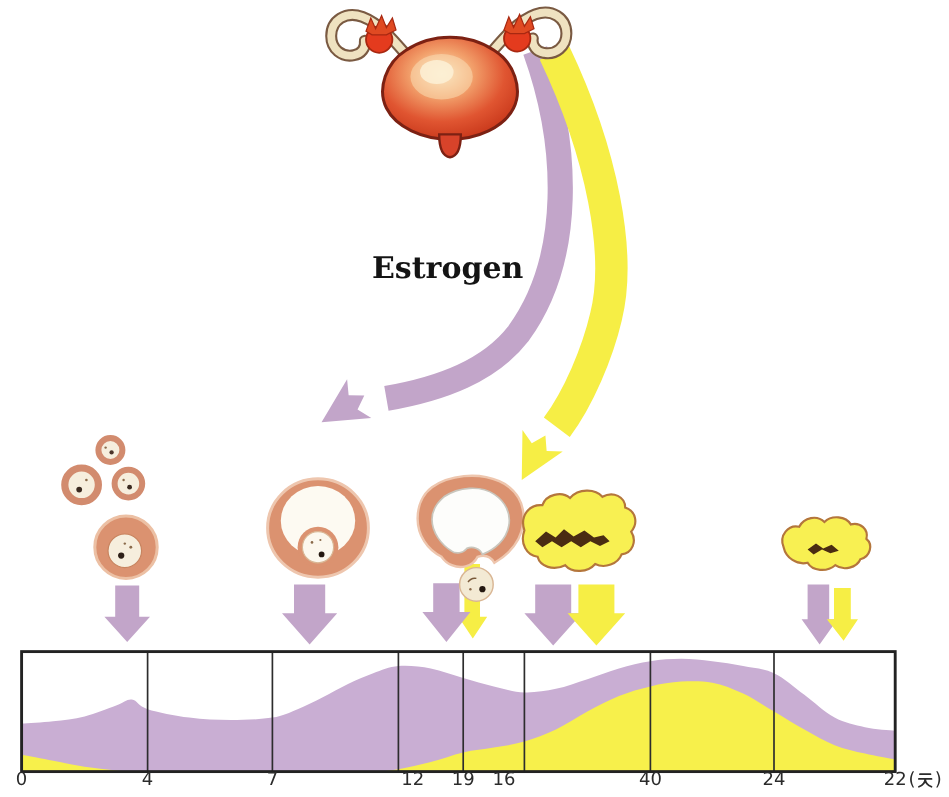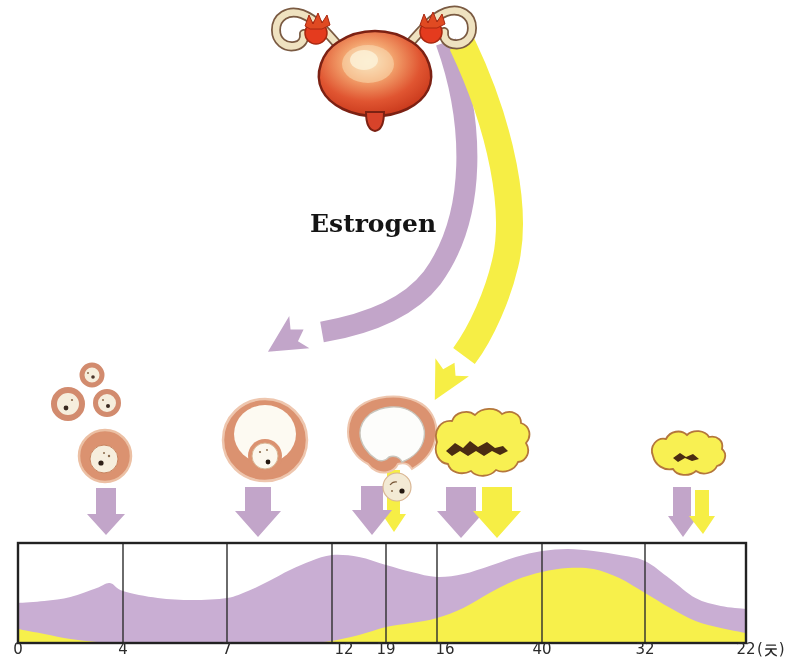--- a/index.html
+++ b/index.html
@@ -150,23 +150,23 @@
   </svg>
 
   <div id="estrogen-label" class="hormone-label">Estrogen</div>
 
   <div>
     <span class="tick" style="left:18px">0</span>
     <span class="tick" style="left:123px">4</span>
     <span class="tick" style="left:227px">7</span>
     <span class="tick" style="left:344px">12</span>
     <span class="tick" style="left:386px">19</span>
-    <span class="tick" style="left:445px">16</span>
+    <span class="tick" style="left:420px">16</span>
     <span class="tick" style="left:542px">40</span>
-    <span class="tick" style="left:645px">32</span>
+    <span class="tick" style="left:645px">24</span>
     <span class="tick" style="left:746px">22</span>
 
     <span class="tick unit" style="left:757px" title="(天)">(<svg width="14" height="15" viewBox="0 0 16 16">
           <path d="M3,3 H13 M2,7.5 H14 M8,7.5 C8,10.5 5.5,13.5 2,15 M8,7.5 C8,10.5 10.5,13.5 14,15" stroke="#2b2b2b" stroke-width="1.7" fill="none" stroke-linecap="round"></path>
         </svg>)</span>
   </div>
 
 </div>
 
 </body></html>

